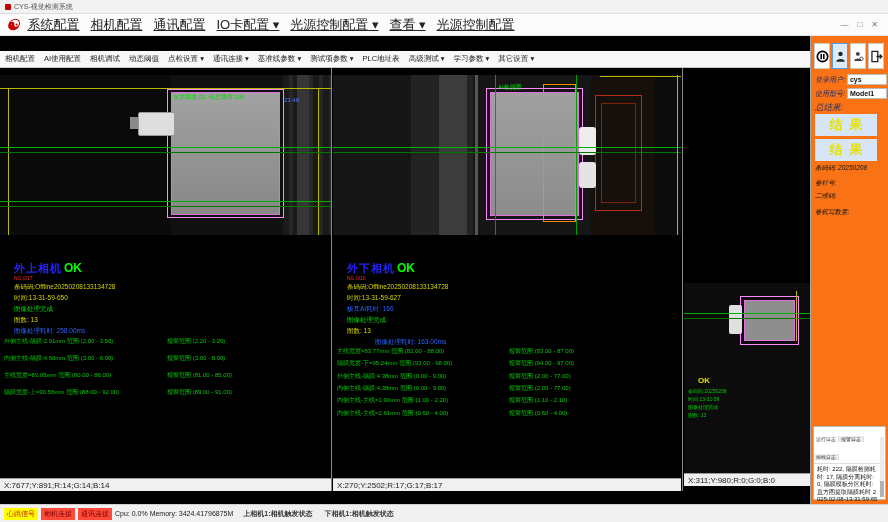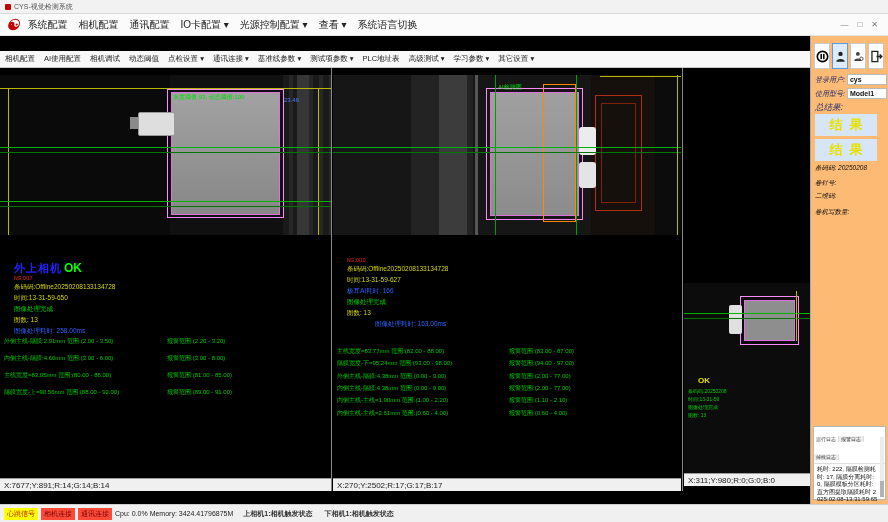--- a/index.html
+++ b/index.html
@@ -7,21 +7,21 @@
        font-family:"Liberation Sans",sans-serif;-webkit-font-smoothing:antialiased;}
   .abs{position:absolute;}
 
   
   .titlebar{left:0;top:0;width:888px;height:14px;background:#f2f2f2;border-bottom:1px solid #dcdcdc;
             font-size:7px;color:#555;display:flex;align-items:center;padding-left:5px;box-sizing:border-box;}
   .app-dot{width:6px;height:6px;background:#c40000;border-radius:1px;margin-right:3px;}
   .menubar{left:0;top:14px;width:888px;height:22px;background:#fbfbfb;border-bottom:1px solid #e4e4e4;
            display:flex;align-items:center;box-sizing:border-box;padding:0 6px;}
   .logo{color:#c40000;font-size:15px;font-weight:bold;font-style:italic;margin-right:8px;line-height:1;}
-  .menu-item{font-size:10px;color:#222;margin-right:11px;white-space:nowrap;cursor:default;}
+  .menu-item{font-size:13px;color:#222;margin-right:11px;white-space:nowrap;cursor:default;text-decoration:underline;}
   .win-controls{margin-left:auto;display:flex;gap:9px;color:#777;font-size:8px;padding-right:4px;}
   .tabstrip{left:0;top:36px;width:810px;height:15px;background:#ececec;border-bottom:1px solid #cfcfcf;box-sizing:border-box;}
   .tab{display:inline-block;margin-left:3px;margin-top:2px;padding:1px 9px 2px;background:#fff;
        border:1px solid #b8b8b8;border-bottom:none;font-size:7.5px;color:#111;}
   .toolbar{left:0;top:51px;width:810px;height:17px;background:#f8f8f8;border-bottom:1px solid #c8c8c8;
            display:flex;align-items:center;box-sizing:border-box;padding:0 5px;}
   .tool-item{font-size:7.5px;color:#222;margin-right:9px;white-space:nowrap;}
 
   
   .main{left:0;top:68px;width:810px;height:436px;background:#000;}
@@ -45,21 +45,21 @@
   .il{font-size:6.5px;line-height:11px;white-space:nowrap;}
   .ty{color:#d6d600;} .tg{color:#00d800;} .tb{color:#2a62ff;}
   .mrow{position:absolute;left:4px;right:0;font-size:6px;color:#00cc00;white-space:nowrap;}
   .alarm{position:absolute;}
 
   .ov-g{font-size:6px;color:#00dc00;white-space:nowrap;}
   .ov-b{font-size:6px;color:#4a7aff;white-space:nowrap;}
   .mini{font-size:5px;color:#00cc00;line-height:8px;white-space:nowrap;}
 
   
-  .sidebar{left:810px;top:36px;width:78px;height:486px;background:#fdba74;border-left:1px solid #a8a8a8;box-sizing:border-box;}
+  .sidebar{left:810px;top:36px;width:78px;height:486px;background:#f97316;border-left:1px solid #a8a8a8;box-sizing:border-box;}
   .sbtn{width:16px;height:26px;background:#fff;border:1px solid #c8c8c8;display:flex;align-items:center;justify-content:center;box-sizing:border-box;}
   .sbtn.sel{border:1px solid #569de5;background:#ddeafc;}
   .slabel{font-size:7px;font-style:italic;color:#20306e;white-space:nowrap;}
   .sval{font-size:7px;font-weight:bold;color:#111;background:#fff;border:1px solid #bbb;padding:0 2px;line-height:9px;}
   .result-box{width:62px;height:22px;background:#d6e6f6;display:flex;align-items:center;justify-content:center;
               font-size:13px;font-weight:bold;color:#e8e000;letter-spacing:7px;text-indent:7px;}
   .sline{font-size:6.5px;font-style:italic;color:#101010;white-space:nowrap;}
   .logpanel{background:#fff;border:1px solid #b8b8b8;box-sizing:border-box;}
   .logtab{display:inline-block;font-size:5px;color:#333;padding:0 2px;border-right:1px solid #ddd;background:#eee;}
   .logtab.on{background:#fff;}
@@ -87,21 +87,21 @@
   </div>
 
   <div class="abs menubar">
     <span class="logo">☯</span>
     <span class="menu-item">系统配置</span>
     <span class="menu-item">相机配置</span>
     <span class="menu-item">通讯配置</span>
     <span class="menu-item">IO卡配置 ▾</span>
     <span class="menu-item">光源控制配置 ▾</span>
     <span class="menu-item">查看 ▾</span>
-    <span class="menu-item">系统语言切换</span>
+    <span class="menu-item">光源控制配置</span>
     <span class="win-controls">
       <span>—</span>
       <span>□</span>
       <span>✕</span>
     </span>
   </div>
 
 
   <div class="abs toolbar">
     <span class="tool-item">相机配置</span>
@@ -181,20 +181,23 @@
       <div class="abs" style="left:246px;top:87px;width:17px;height:26px;background:#e4e4e4;border-radius:3px;"></div>
       <div class="abs line vl-g" style="left:162px;"></div>
       <div class="abs line vl-g" style="left:243px;"></div>
       <div class="abs line hl-g" style="top:72px;"></div>
       <div class="abs line hl-g2" style="top:77px;"></div>
       <div class="abs line vl-y" style="left:344px;top:0;bottom:0;"></div>
       <div class="abs ov-g" style="left:165px;top:8px;">AI检测图</div>
     </div>
 
     <div class="abs" style="left:14px;top:190px;width:320px;">
+      <div>
+        <span class="cam-title">外下相机</span><span class="ok-green">OK</span>
+      </div>
       <div class="ng">NG:0/10</div>
       <div class="il ty">条码码:Offline20250208133134728</div>
       <div class="il ty">时间:13-31-59-627</div>
       <div class="il tb">极耳AI耗时: 166</div>
       <div class="il tg">图像处理完成</div>
       <div class="il ty">图数: 13</div>
       <div class="il tb" style="margin-left:28px;">图像处理耗时: 163.00ms</div>
     </div>
 
     <div>

